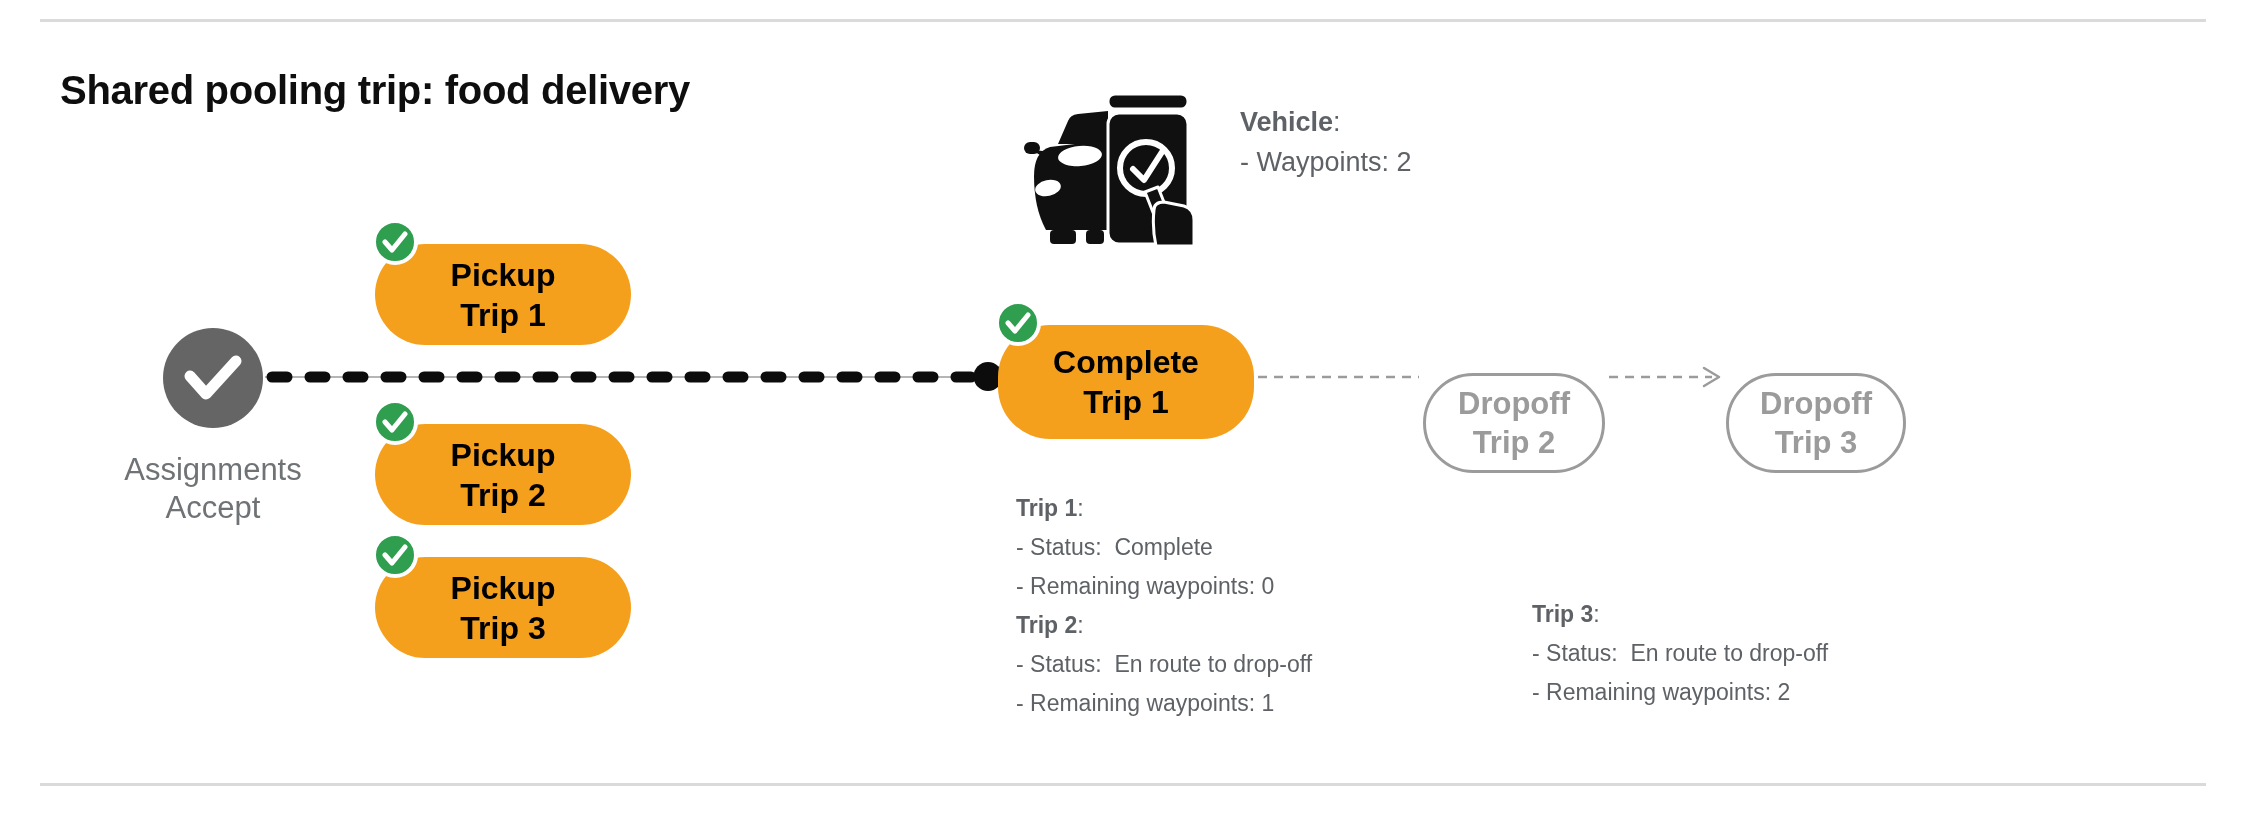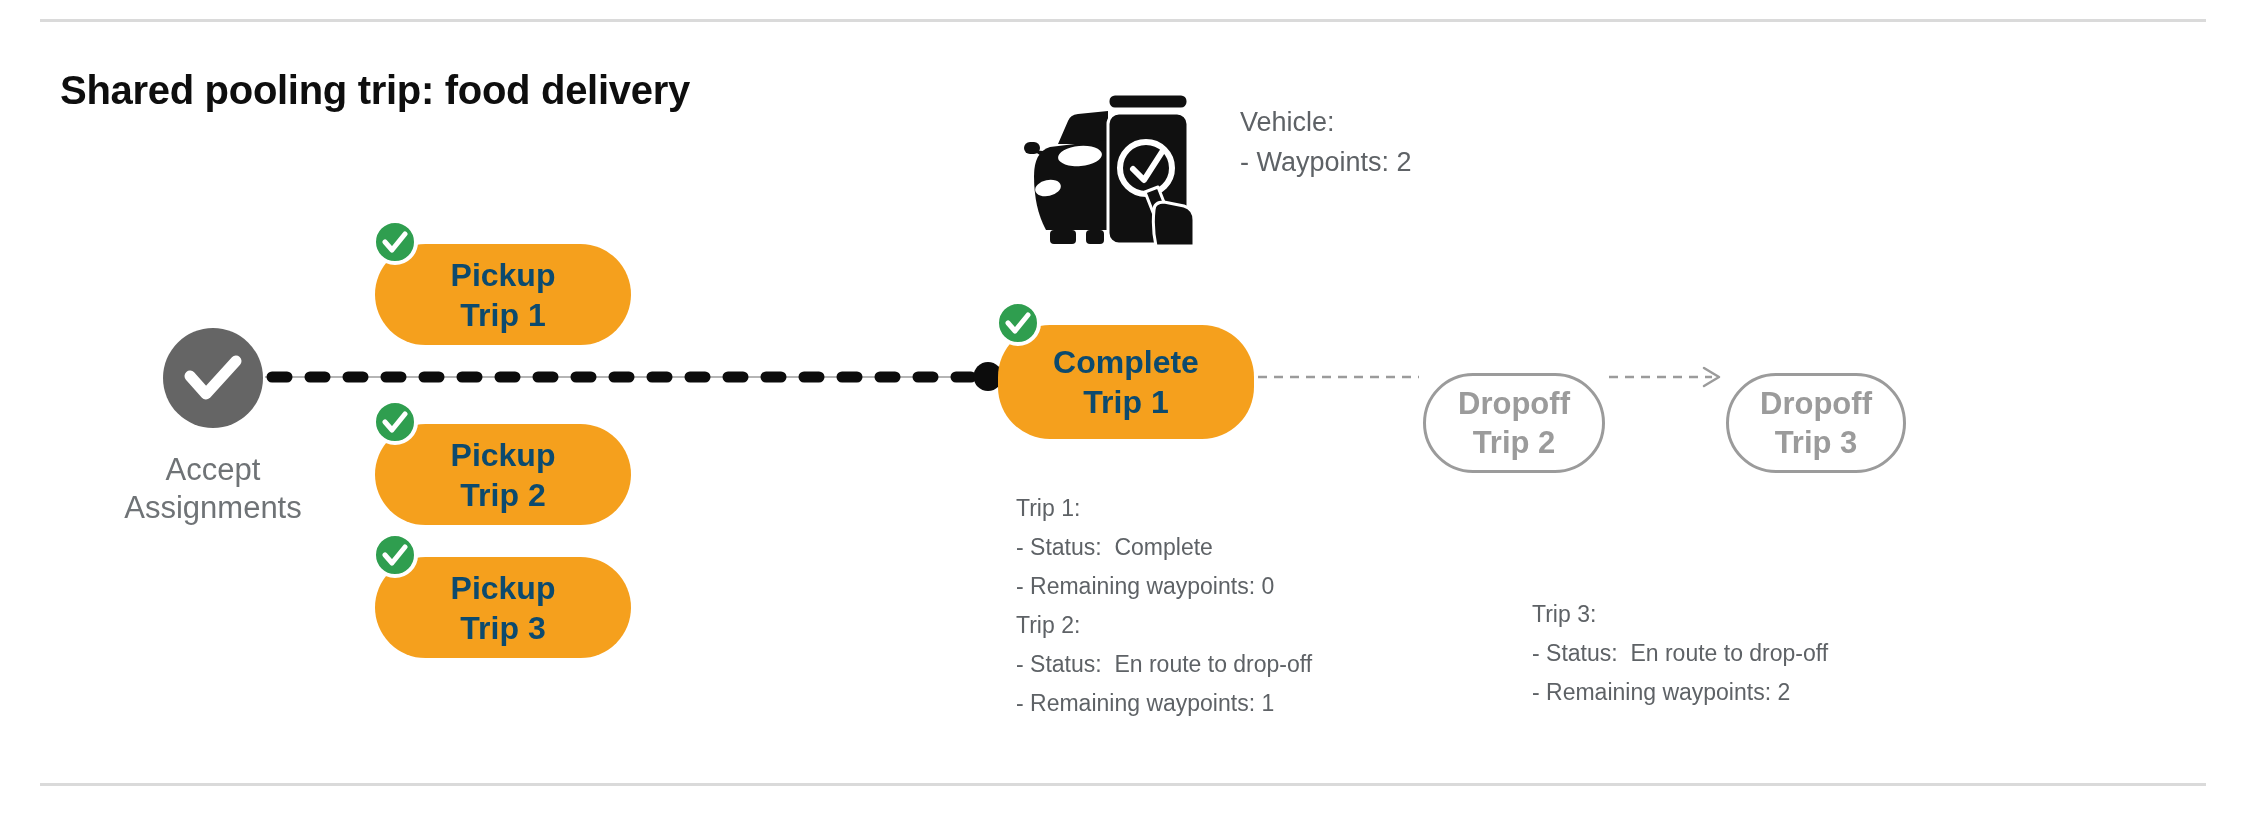--- a/index.html
+++ b/index.html
@@ -11,36 +11,36 @@
   .canvas{position:relative;width:2245px;height:825px;background:#fff;overflow:hidden;
           font-family:"Liberation Sans",sans-serif;}
   .rule{position:absolute;left:40px;width:2166px;height:3px;background:var(--rule-gray);}
   .rule.top{top:19px;} .rule.bottom{top:783px;}
   .title{position:absolute;left:60px;top:68px;font-size:40px;font-weight:bold;
          color:var(--ink);letter-spacing:-0.3px;white-space:nowrap;}
   .connector-layer{position:absolute;left:0;top:0;}
 
   .pill{position:absolute;border-radius:52px;display:flex;flex-direction:column;
         align-items:center;justify-content:center;font-weight:bold;text-align:center;}
-  .pill.orange{background:var(--orange);color:#0c4a6e;font-size:32px;line-height:40px;}
+  .pill.orange{background:var(--orange);color:#000000;font-size:32px;line-height:40px;}
   .pill.ghost{background:#fff;border:3px solid var(--muted-gray);box-sizing:border-box;
               color:var(--muted-gray);font-size:31px;line-height:39px;margin-top:46px;}
   .badge{position:absolute;width:46px;height:46px;border-radius:50%;background:var(--green);
          border:4px solid #fff;box-sizing:border-box;display:flex;align-items:center;justify-content:center;}
   .accept-circle{position:absolute;left:163px;top:328px;width:100px;height:100px;border-radius:50%;
          background:var(--circle-gray);display:flex;align-items:center;justify-content:center;}
   .accept-label{position:absolute;left:83px;top:451px;width:260px;text-align:center;
          font-size:31px;line-height:38px;color:var(--label-gray);}
   .info{position:absolute;color:var(--text-gray);}
   .info .line{white-space:pre-wrap;}
   .vehicle-info{left:1240px;top:102px;font-size:27px;line-height:40px;}
   .trip-info{font-size:23px;line-height:39px;}
   .trip-info.a{left:1016px;top:489px;}
   .trip-info.b{left:1532px;top:595px;}
-  .bold{font-weight:normal;}
+  .bold{font-weight:bold;}
   .vehicle-icon{position:absolute;left:1024px;top:84px;color:#101010;}
 </style>
 </head>
 <body>
 
 <div class="canvas">
 
   <div class="rule top"></div>
   <div class="rule bottom"></div>
 
@@ -54,22 +54,22 @@
     <line x1="1609" y1="377" x2="1712" y2="377" stroke="var(--muted-gray)" stroke-width="2.5" stroke-dasharray="9 7"></line>
     <polyline points="1704,368 1719,377 1704,386" fill="none" stroke="var(--muted-gray)" stroke-width="2.5" stroke-linejoin="round" stroke-linecap="round"></polyline>
   </svg>
 
   <div class="accept-circle">
     <svg width="62" height="48" viewBox="0 0 62 48">
       <polyline points="8,22 24,40 54,7" fill="none" stroke="#fff" stroke-width="11" stroke-linecap="round" stroke-linejoin="round"></polyline>
     </svg>
   </div>
   <div class="accept-label">
+    <div>Assignments</div>
     <div>Accept</div>
-    <div>Assignments</div>
   </div>
 
   <div class="pill orange" style="left:375px;top:244px;width:256px;height:101px;">
     <div>Pickup</div>
     <div>Trip 1</div>
   </div>
   <div class="pill orange" style="left:375px;top:424px;width:256px;height:101px;">
     <div>Pickup</div>
     <div>Trip 2</div>
   </div>

